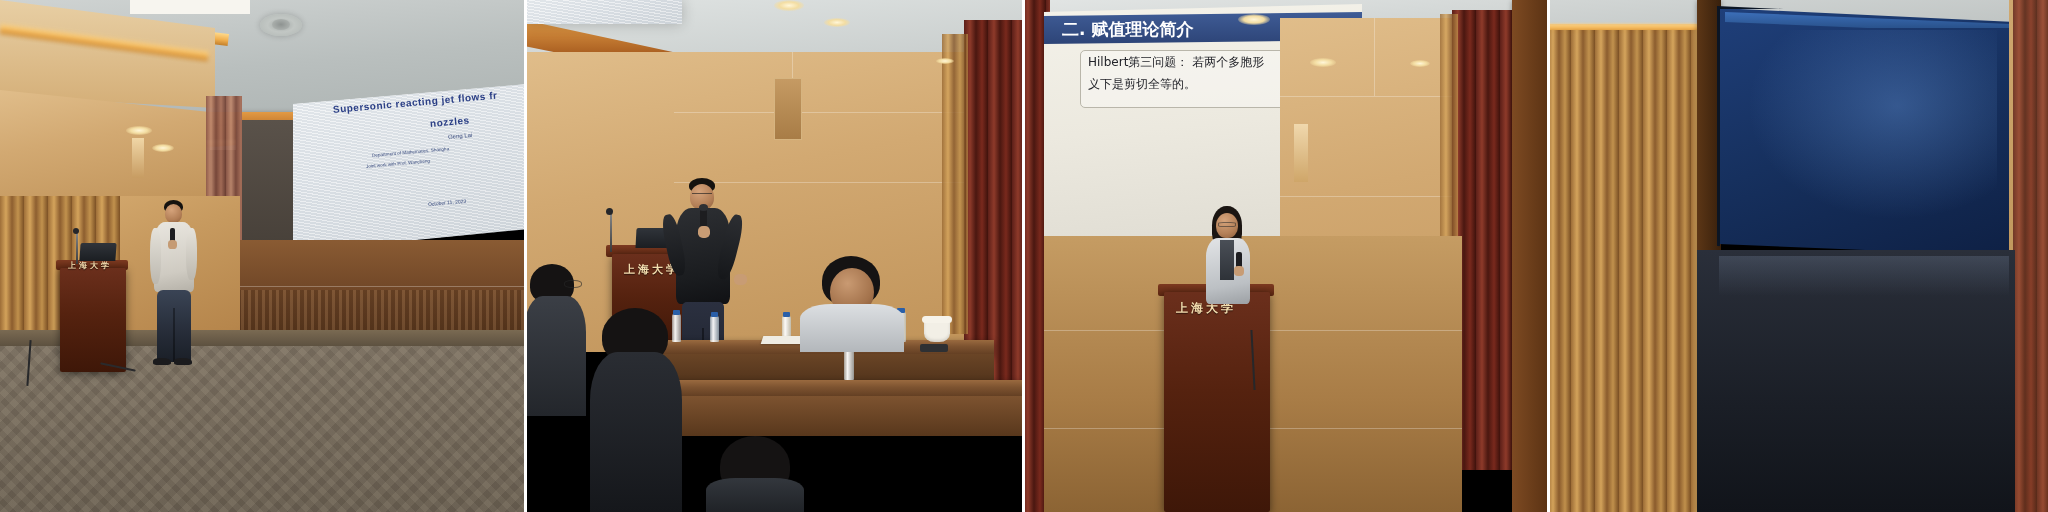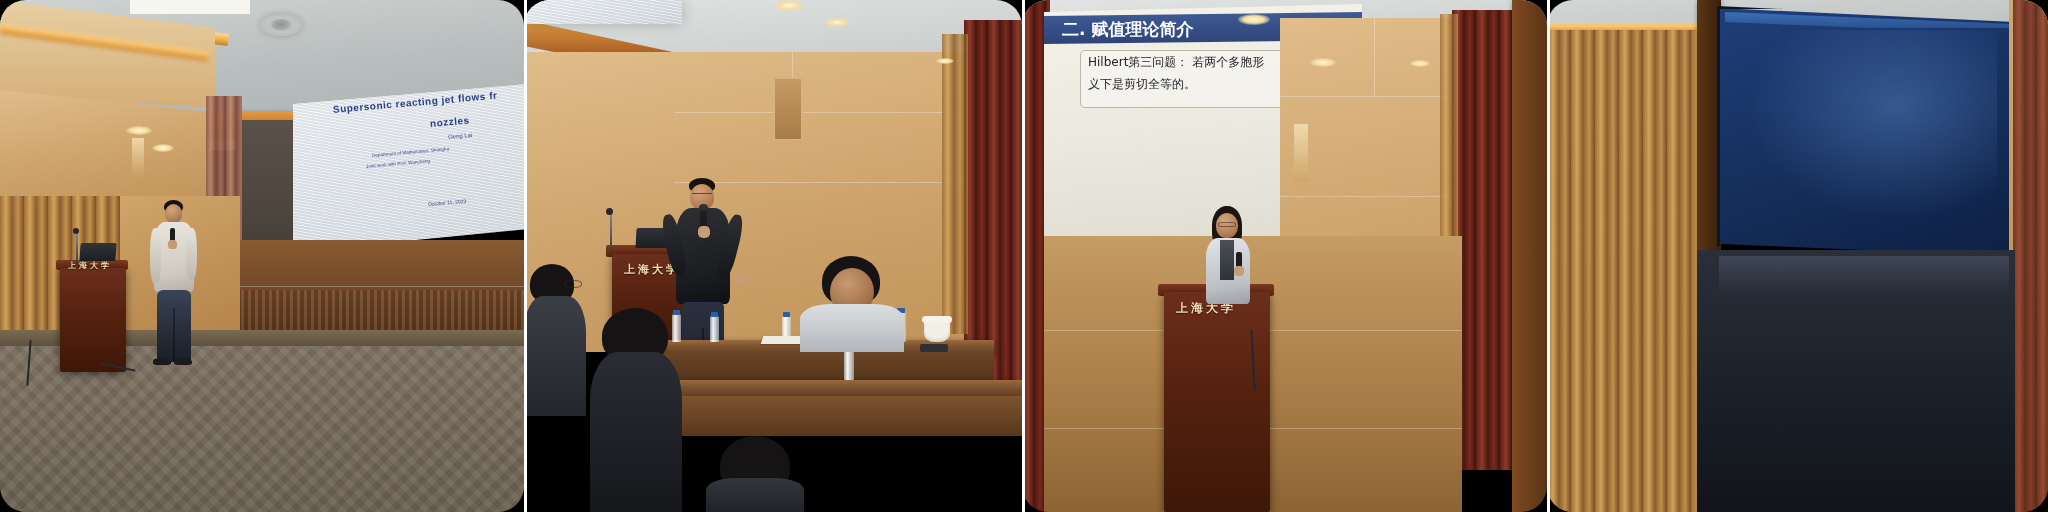--- a/index.html
+++ b/index.html
@@ -13,21 +13,20 @@
     position: relative;
     width: 2048px; height: 512px;
     display: flex;
     background: #000;
   }
   .panel {
     position: relative;
     height: 512px;
     overflow: hidden;
     flex: 0 0 auto;
-    border-radius: 26px;
   }
   .p1 { width: 524px; }
   .p2 { width: 498px; }
   .p3 { width: 525px; }
   .p4 { width: 501px; }
 
   
   .ceiling {
     position: absolute; left:0; top:0; width:100%;
     background: linear-gradient(175deg,#cfd3d2 0%,#b9bfbe 45%,#a8afae 100%);

